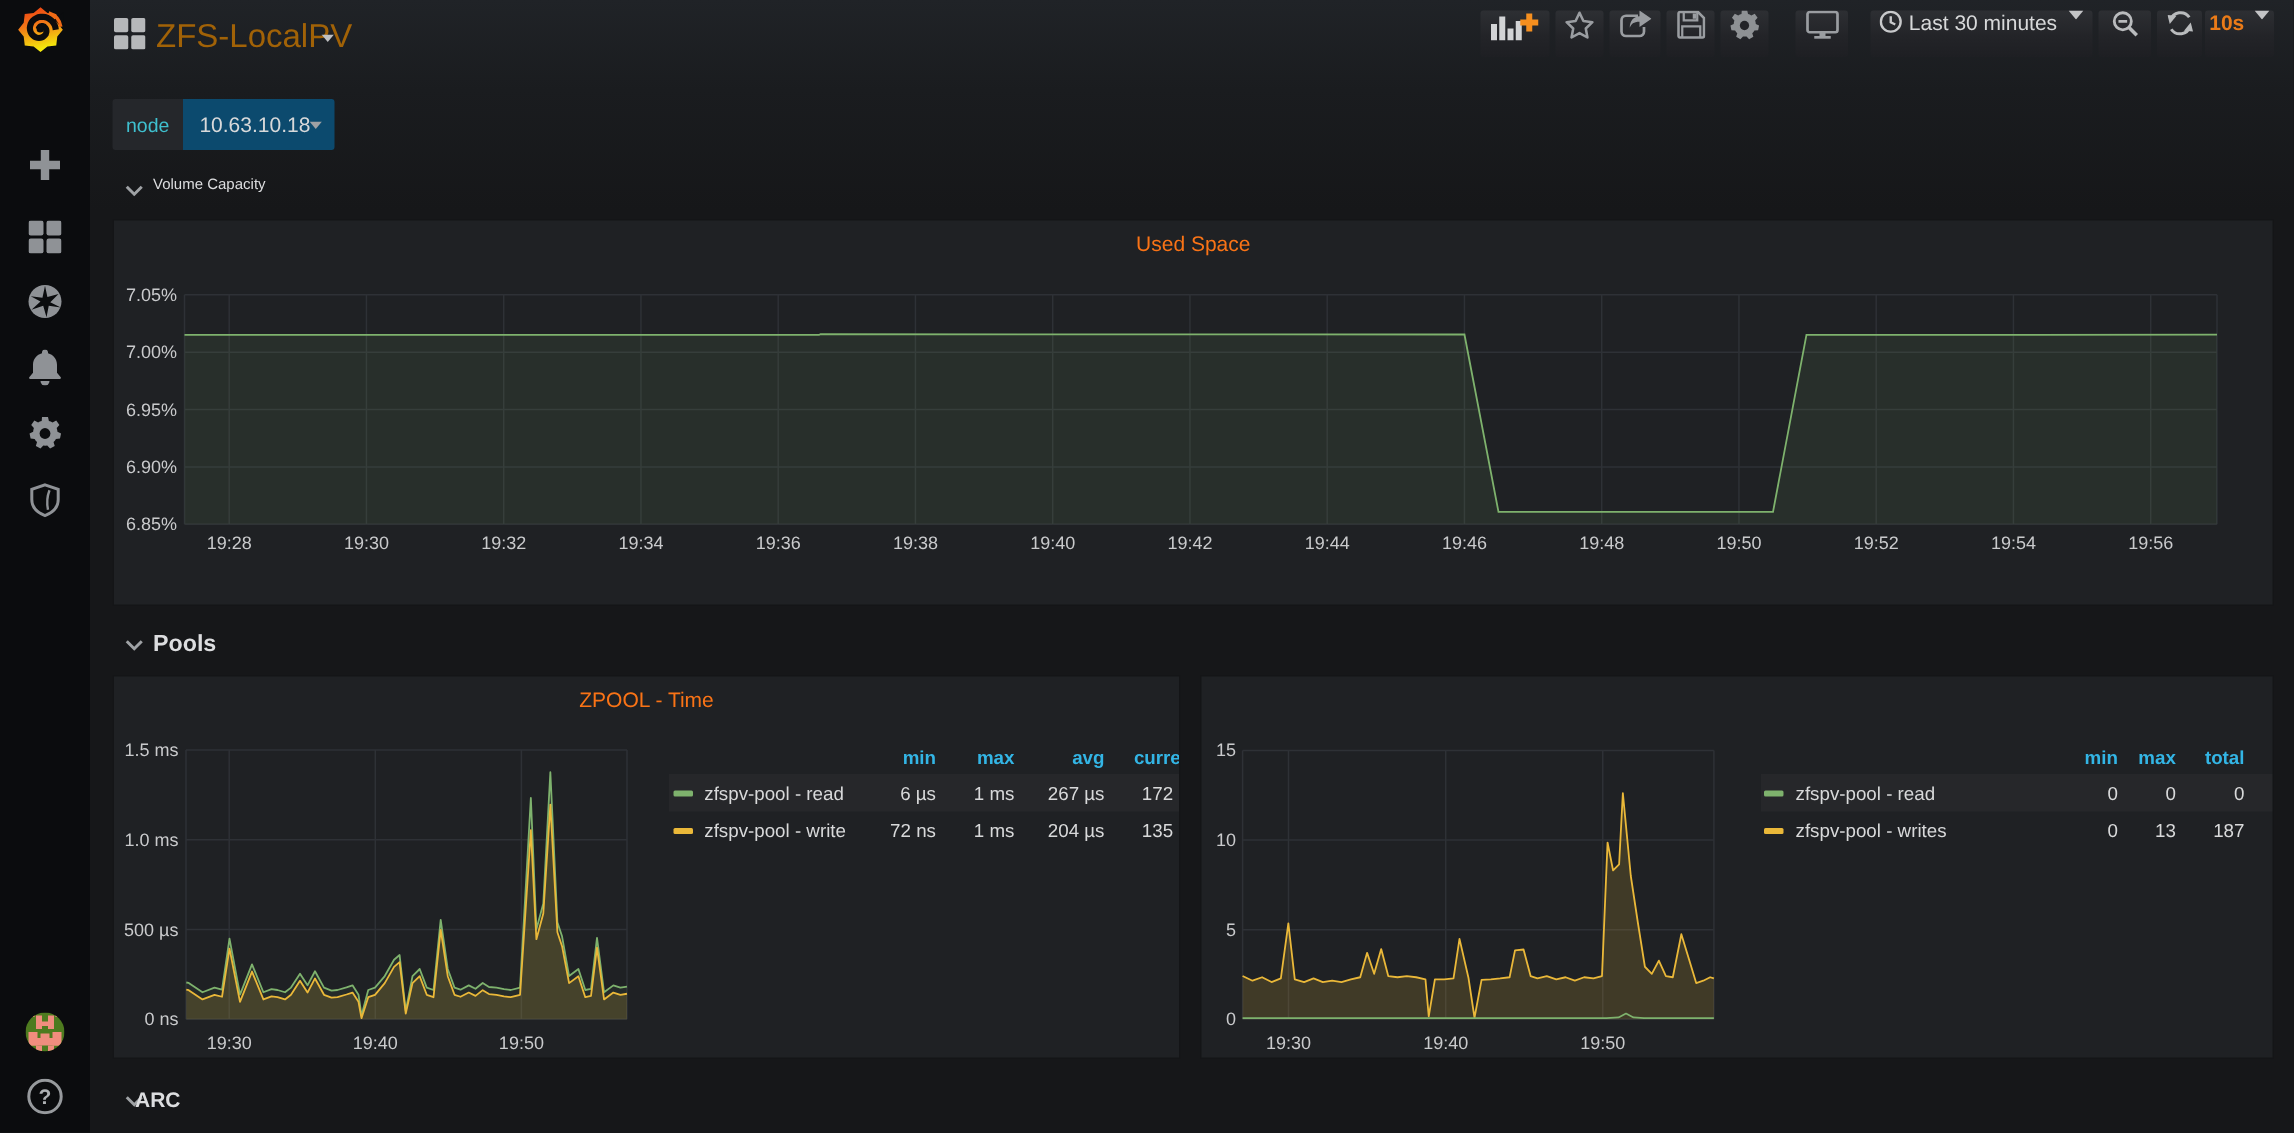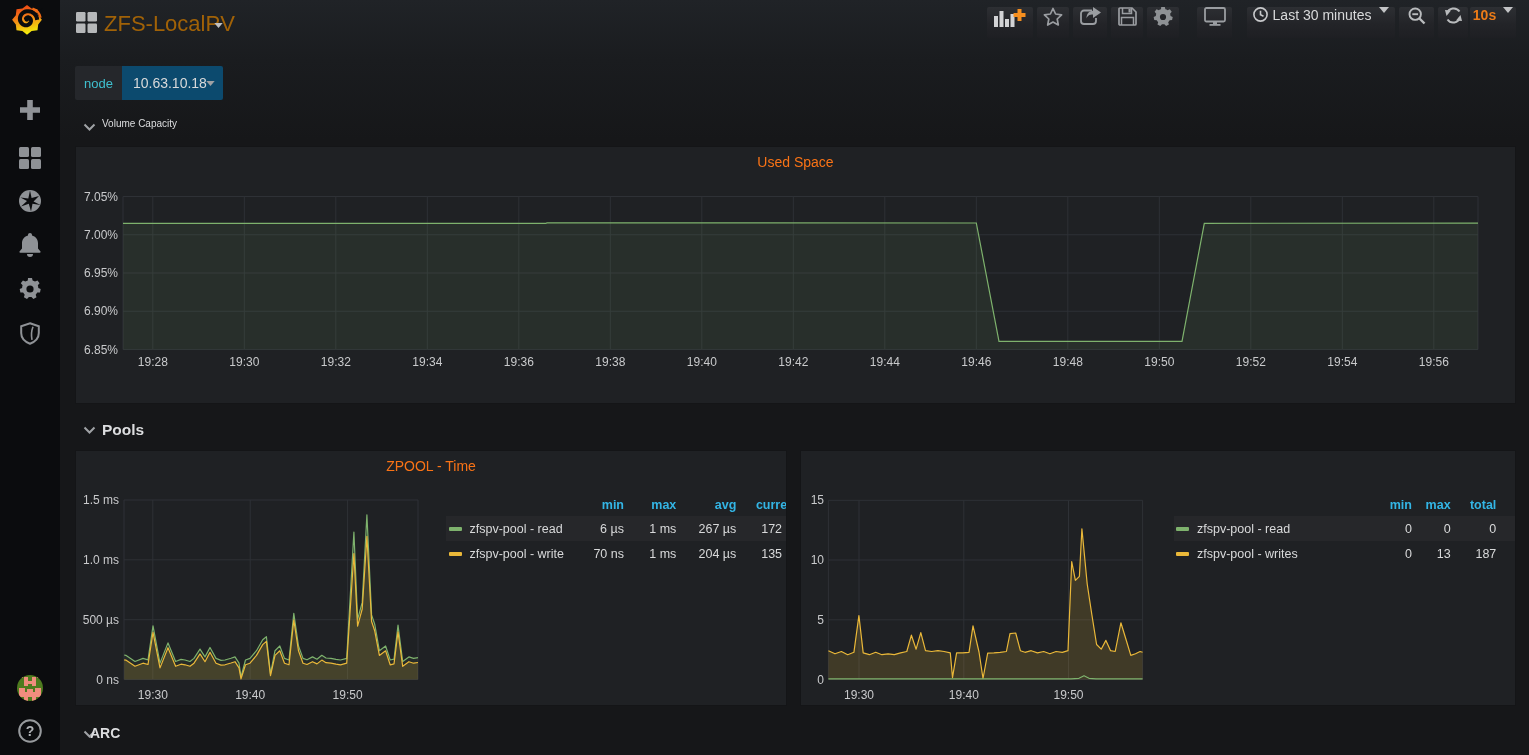--- a/index.html
+++ b/index.html
@@ -276,21 +276,21 @@
         <span class="swatch" style="left:2.7px;background:#7eb26d"></span>
         <span class="lcell" style="left:23.5px">zfspv-pool - read</span>
         <span class="lcell" style="right:164px">6 µs</span>
         <span class="lcell" style="right:111.7px">1 ms</span>
         <span class="lcell" style="right:51.7px">267 µs</span>
         <span class="lcell" style="right:-11px">172 µs</span>
       </div>
       <div class="lrow">
         <span class="swatch" style="left:2.7px;background:#eab839"></span>
         <span class="lcell" style="left:23.5px">zfspv-pool - write</span>
-        <span class="lcell" style="right:164px">70 ns</span>
+        <span class="lcell" style="right:164px">72 ns</span>
         <span class="lcell" style="right:111.7px">1 ms</span>
         <span class="lcell" style="right:51.7px">204 µs</span>
         <span class="lcell" style="right:-11px">135 µs</span>
       </div>
     </div>
   </div>
 <div class="panel" style="left:800px;top:450px;width:716px;height:256px;overflow:hidden">
     <svg class="abs" style="left:0;top:0" width="714" height="254" viewBox="0 0 714 254">
       <line x1="27.4" y1="49.3" x2="341.6" y2="49.3" stroke="#2e3136" stroke-width="1"></line>
       <text x="23" y="53.3" text-anchor="end" font-size="12" fill="#c9cacc">15</text>

